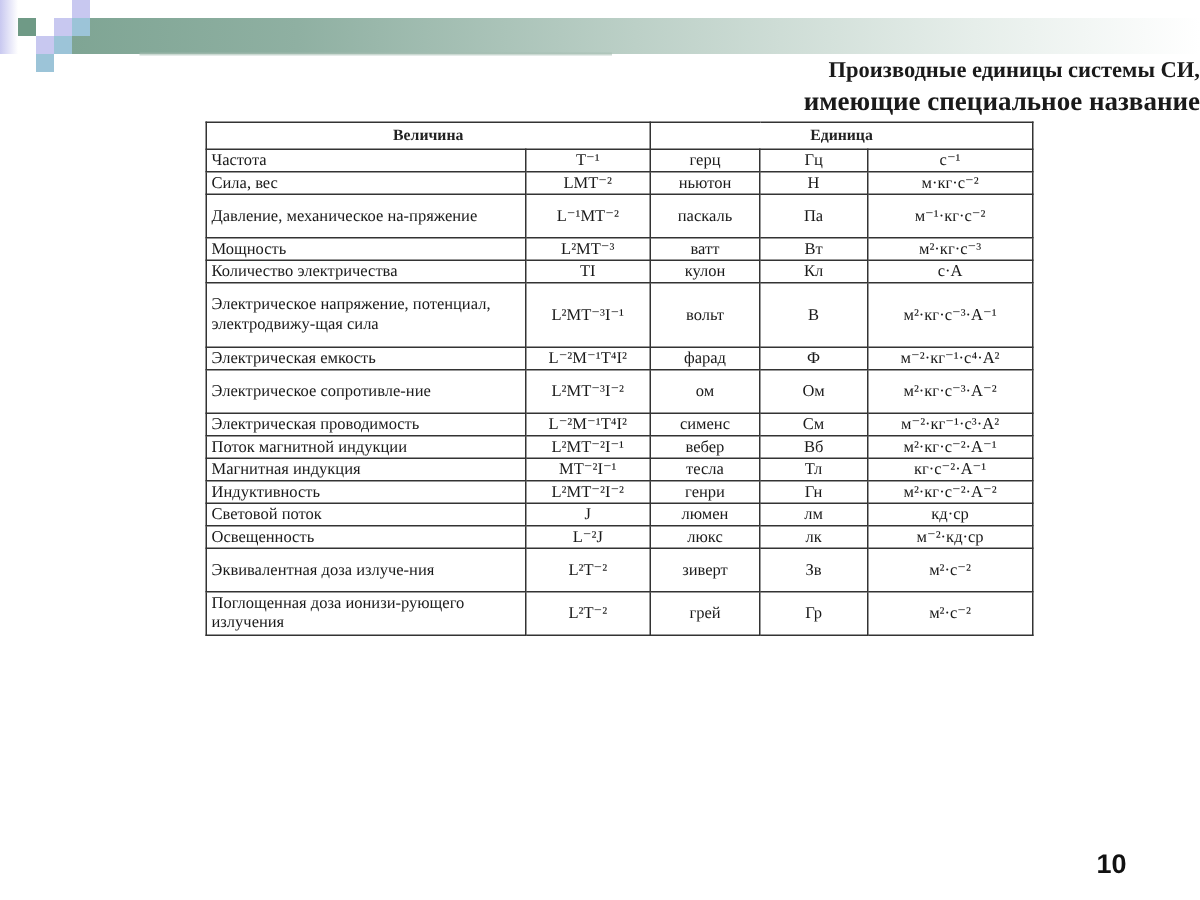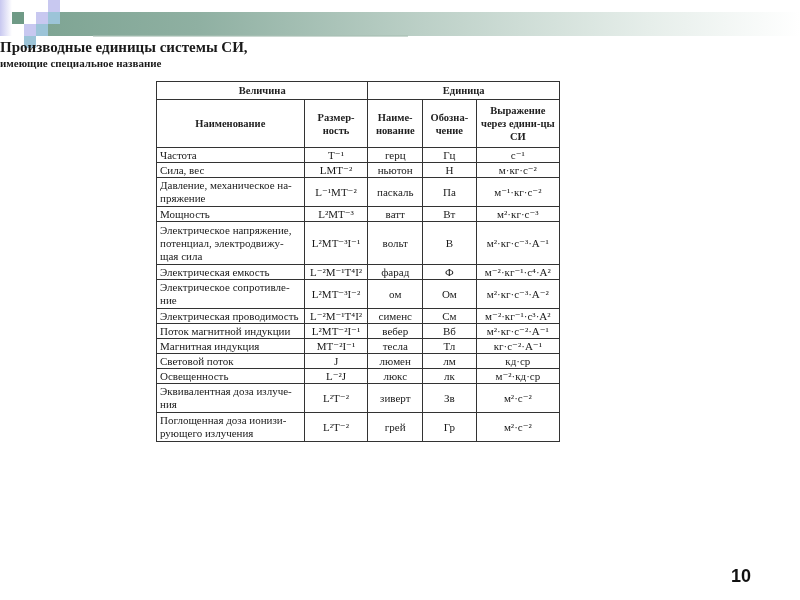--- a/index.html
+++ b/index.html
@@ -2,25 +2,25 @@
 <html><head>
 <meta charset="utf-8">
 <style>
   html, body { margin:0; padding:0; }
   body { width:800px; height:600px; background:#ffffff; position:relative; overflow:hidden;
          font-family:"Liberation Serif","DejaVu Serif",serif; color:#1a1a1a; }
   .band { position:absolute; left:48px; top:12px; width:752px; height:24px;
           background:linear-gradient(to right,#7fa594 0%,#8fb0a2 20%,#bcd0c7 50%,#e6eeea 80%,#ffffff 100%); }
   .band-shadow { position:absolute; left:93px; top:35px; width:315px; height:2px; background:#a8c0b4; opacity:.6; }
   .sq { position:absolute; width:12px; height:12px; }
-  .title { position:absolute; left:0; width:800px; text-align:left; font-weight:bold;
+  .title { position:absolute; left:0; width:800px; text-align:right; font-weight:bold;
            font-family:"Liberation Serif",serif; color:#1a1a1a; }
   .t1 { top:39px; font-size:15px; letter-spacing:0; }
-  .t2 { top:57px; font-size:11px; }
-  table.si { position:absolute; left:156px; top:81px; border-collapse:collapse; width:404px;
+  .t2 { top:57px; font-size:18px; }
+  table.si { position:absolute; left:137px; top:81px; border-collapse:collapse; width:552px;
              font-size:11px; line-height:13px; }
   table.si td, table.si th { border:1px solid #333; padding:0 3px; vertical-align:middle; }
   table.si th { font-weight:bold; font-size:10.5px; text-align:center; color:#222; }
   table.si td.name { text-align:left; }
   table.si td.c { text-align:center; }
   .col1 { width:166px; } .col2 { width:65px; } .col3 { width:57px; } .col4 { width:56px; } .col5 { width:86px; }
   tr.h1 th { height:17px; }
   tr.h2 th { height:47px; }
   tr.r1 td { height:14px; }
   tr.r2 td { height:28px; }
@@ -51,27 +51,20 @@
       <col class="col2">
       <col class="col3">
       <col class="col4">
       <col class="col5">
   </colgroup>
   <thead>
     <tr class="h1">
       <th colspan="2">Величина</th>
       <th colspan="3">Единица</th>
     </tr>
-    <tr class="h2">
-      <th>Наименование</th>
-      <th>Размер-ность</th>
-      <th>Наиме-нование</th>
-      <th>Обозна-чение</th>
-      <th>Выражение через едини-цы СИ</th>
-    </tr>
   </thead>
   <tbody id="tbody">
       <tr class="r1">
         <td class="name">Частота</td>
         <td class="c">T⁻¹</td>
         <td class="c">герц</td>
         <td class="c">Гц</td>
         <td class="c">с⁻¹</td>
       </tr>
       <tr class="r1">
@@ -87,20 +80,27 @@
         <td class="c">паскаль</td>
         <td class="c">Па</td>
         <td class="c">м⁻¹·кг·с⁻²</td>
       </tr>
       <tr class="r1">
         <td class="name">Мощность</td>
         <td class="c">L²MT⁻³</td>
         <td class="c">ватт</td>
         <td class="c">Вт</td>
         <td class="c">м²·кг·с⁻³</td>
+      </tr>
+      <tr class="r1">
+        <td class="name">Количество электричества</td>
+        <td class="c">TI</td>
+        <td class="c">кулон</td>
+        <td class="c">Кл</td>
+        <td class="c">с·А</td>
       </tr>
       <tr class="r3">
         <td class="name">Электрическое напряжение, потенциал, электродвижу-щая сила</td>
         <td class="c">L²MT⁻³I⁻¹</td>
         <td class="c">вольт</td>
         <td class="c">В</td>
         <td class="c">м²·кг·с⁻³·А⁻¹</td>
       </tr>
       <tr class="r1">
         <td class="name">Электрическая емкость</td>
@@ -131,20 +131,27 @@
         <td class="c">м²·кг·с⁻²·А⁻¹</td>
       </tr>
       <tr class="r1">
         <td class="name">Магнитная индукция</td>
         <td class="c">MT⁻²I⁻¹</td>
         <td class="c">тесла</td>
         <td class="c">Тл</td>
         <td class="c">кг·с⁻²·А⁻¹</td>
       </tr>
       <tr class="r1">
+        <td class="name">Индуктивность</td>
+        <td class="c">L²MT⁻²I⁻²</td>
+        <td class="c">генри</td>
+        <td class="c">Гн</td>
+        <td class="c">м²·кг·с⁻²·А⁻²</td>
+      </tr>
+      <tr class="r1">
         <td class="name">Световой поток</td>
         <td class="c">J</td>
         <td class="c">люмен</td>
         <td class="c">лм</td>
         <td class="c">кд·ср</td>
       </tr>
       <tr class="r1">
         <td class="name">Освещенность</td>
         <td class="c">L⁻²J</td>
         <td class="c">люкс</td>

